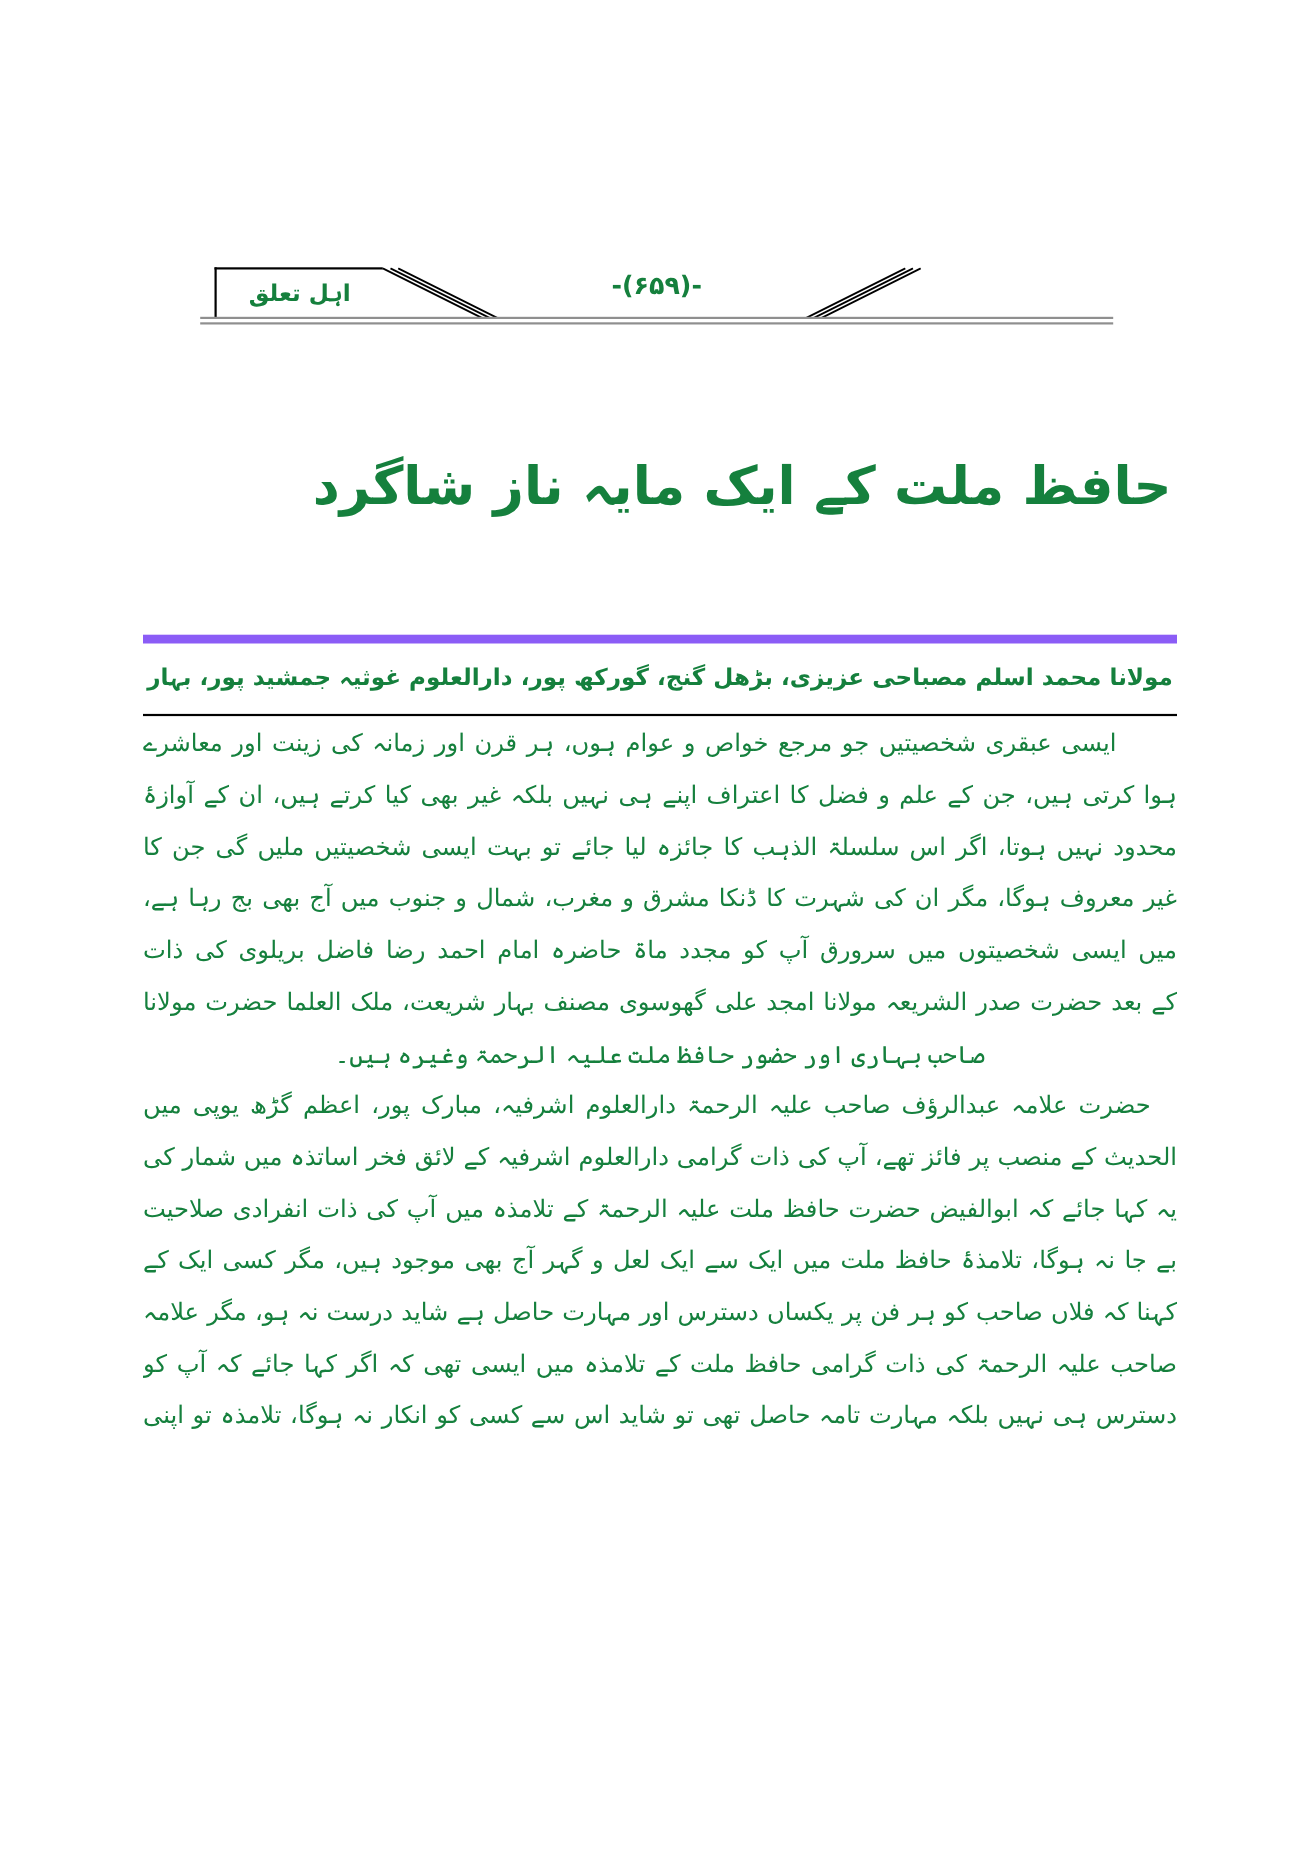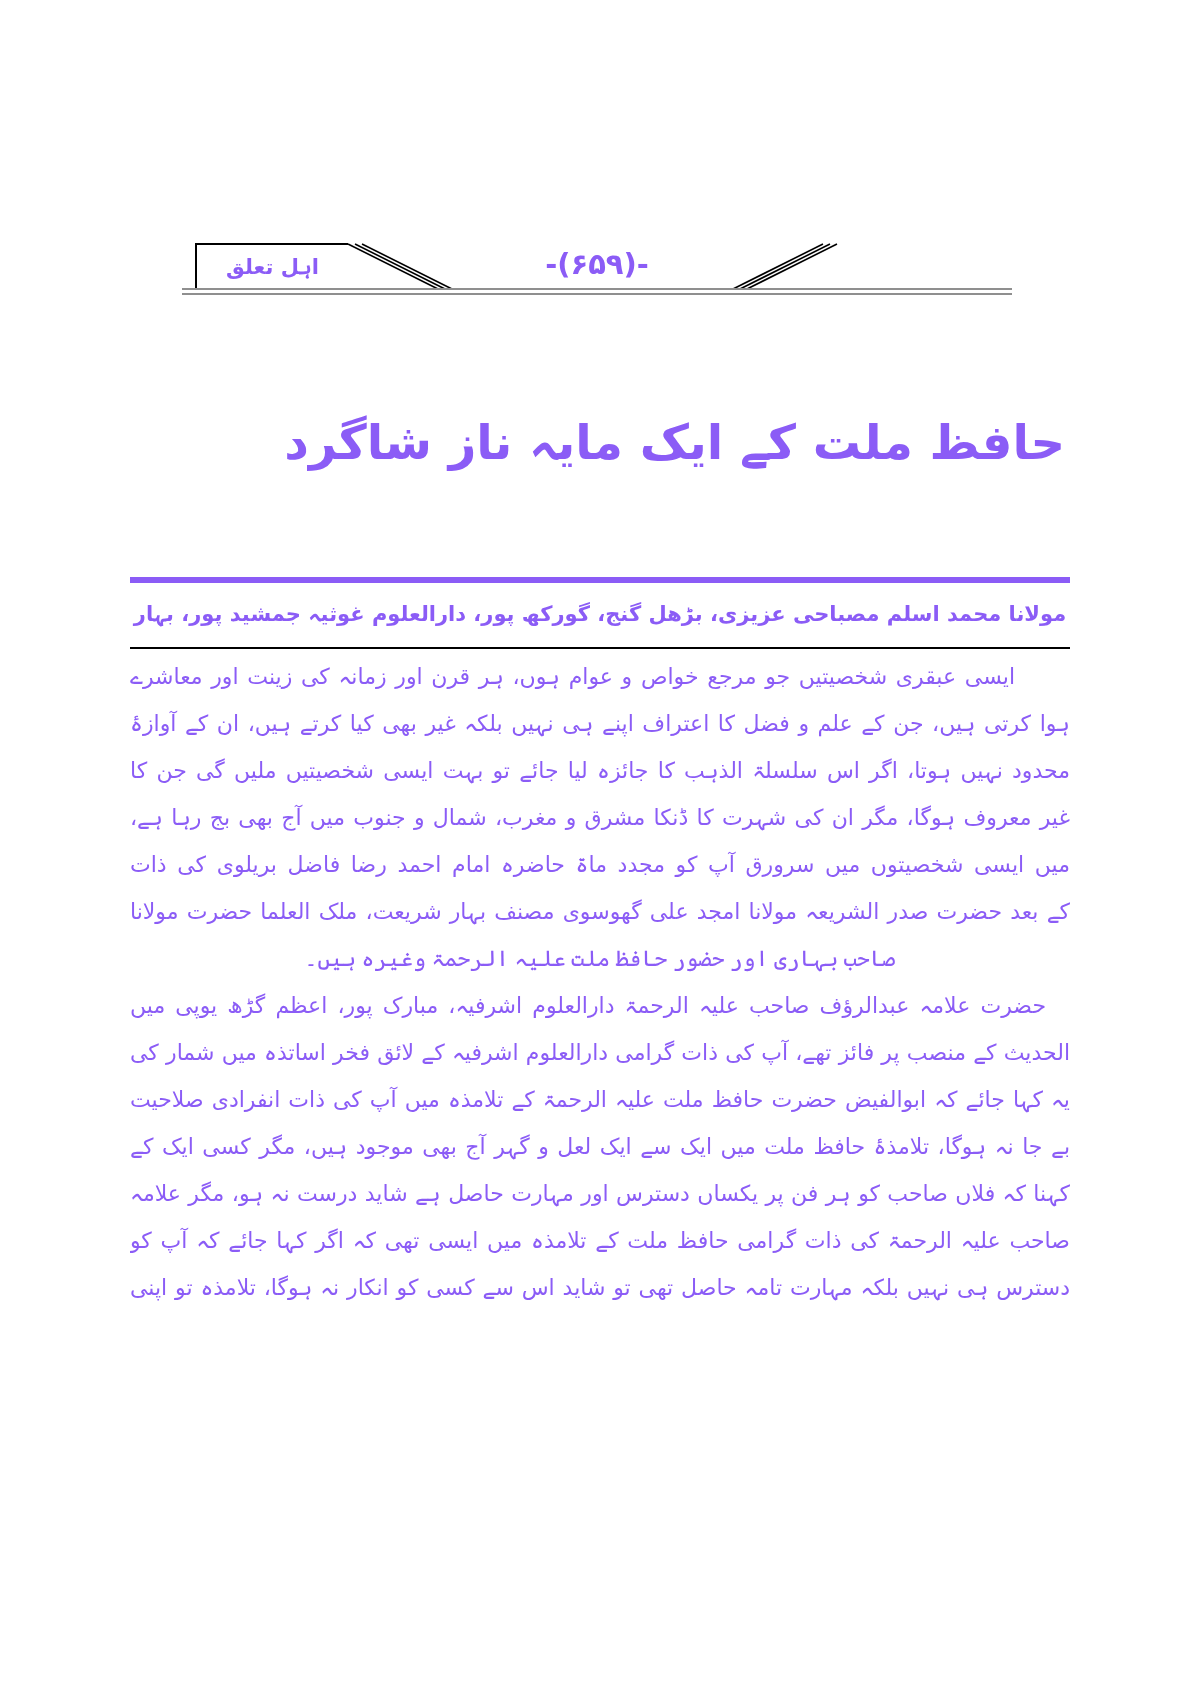--- a/index.html
+++ b/index.html
@@ -1,21 +1,21 @@
 <!DOCTYPE html>
 <html lang="ur"><head>
 <meta charset="utf-8">
 <style>
   * { margin:0; padding:0; box-sizing:border-box; }
   html,body { background:#e8e8e8; }
   .page {
     position:relative;
     width:1190px; height:1684px;
     background:#ffffff;
-    color:#8b5cf6;
+    color:#15803d;
     font-family:"DejaVu Sans", sans-serif;
     margin:0 auto;
     overflow:hidden;
   }
 
   
   .header {
     position:absolute; top:243px; left:182px;
     width:830px; height:52px;
   }
@@ -36,39 +36,39 @@
   }
   .diag-svg { position:absolute; top:0; left:0; width:830px; height:52px; }
   .header-baseline {
     position:absolute; left:0; right:0; bottom:0; height:7px;
     border-top:2px solid #8f8f8f;
     border-bottom:2px solid #8f8f8f;
   }
   .page-number {
     position:absolute; top:4px; left:0; right:0;
     text-align:center; direction:rtl;
-    font-size:29px; font-weight:bold; letter-spacing:1px;
+    font-size:23px; font-weight:bold; letter-spacing:1px;
   }
 
   
   .title {
     position:absolute; top:402px; left:125px; width:940px;
     direction:rtl; 
     font-size:48px; font-weight:bold; line-height:80px;
   }
   .subtitle {
     position:absolute; top:508px; left:125px; width:940px;
     direction:rtl; text-align:center;
     font-size:26px; font-weight:bold; line-height:52px;
   }
 
   
   .byline-strip {
     position:absolute; top:577px; left:130px; width:940px;
-    border-top:6px solid #8b5cf6;
+    border-top:8px solid #8b5cf6;
     border-bottom:2px solid #000;
     padding:9px 0 11px 0;
     direction:rtl; text-align:center;
     font-size:21px; font-weight:bold; line-height:44px;
   }
 
   
   .body-text {
     position:absolute; top:653px; left:130px; width:940px;
     direction:rtl;

